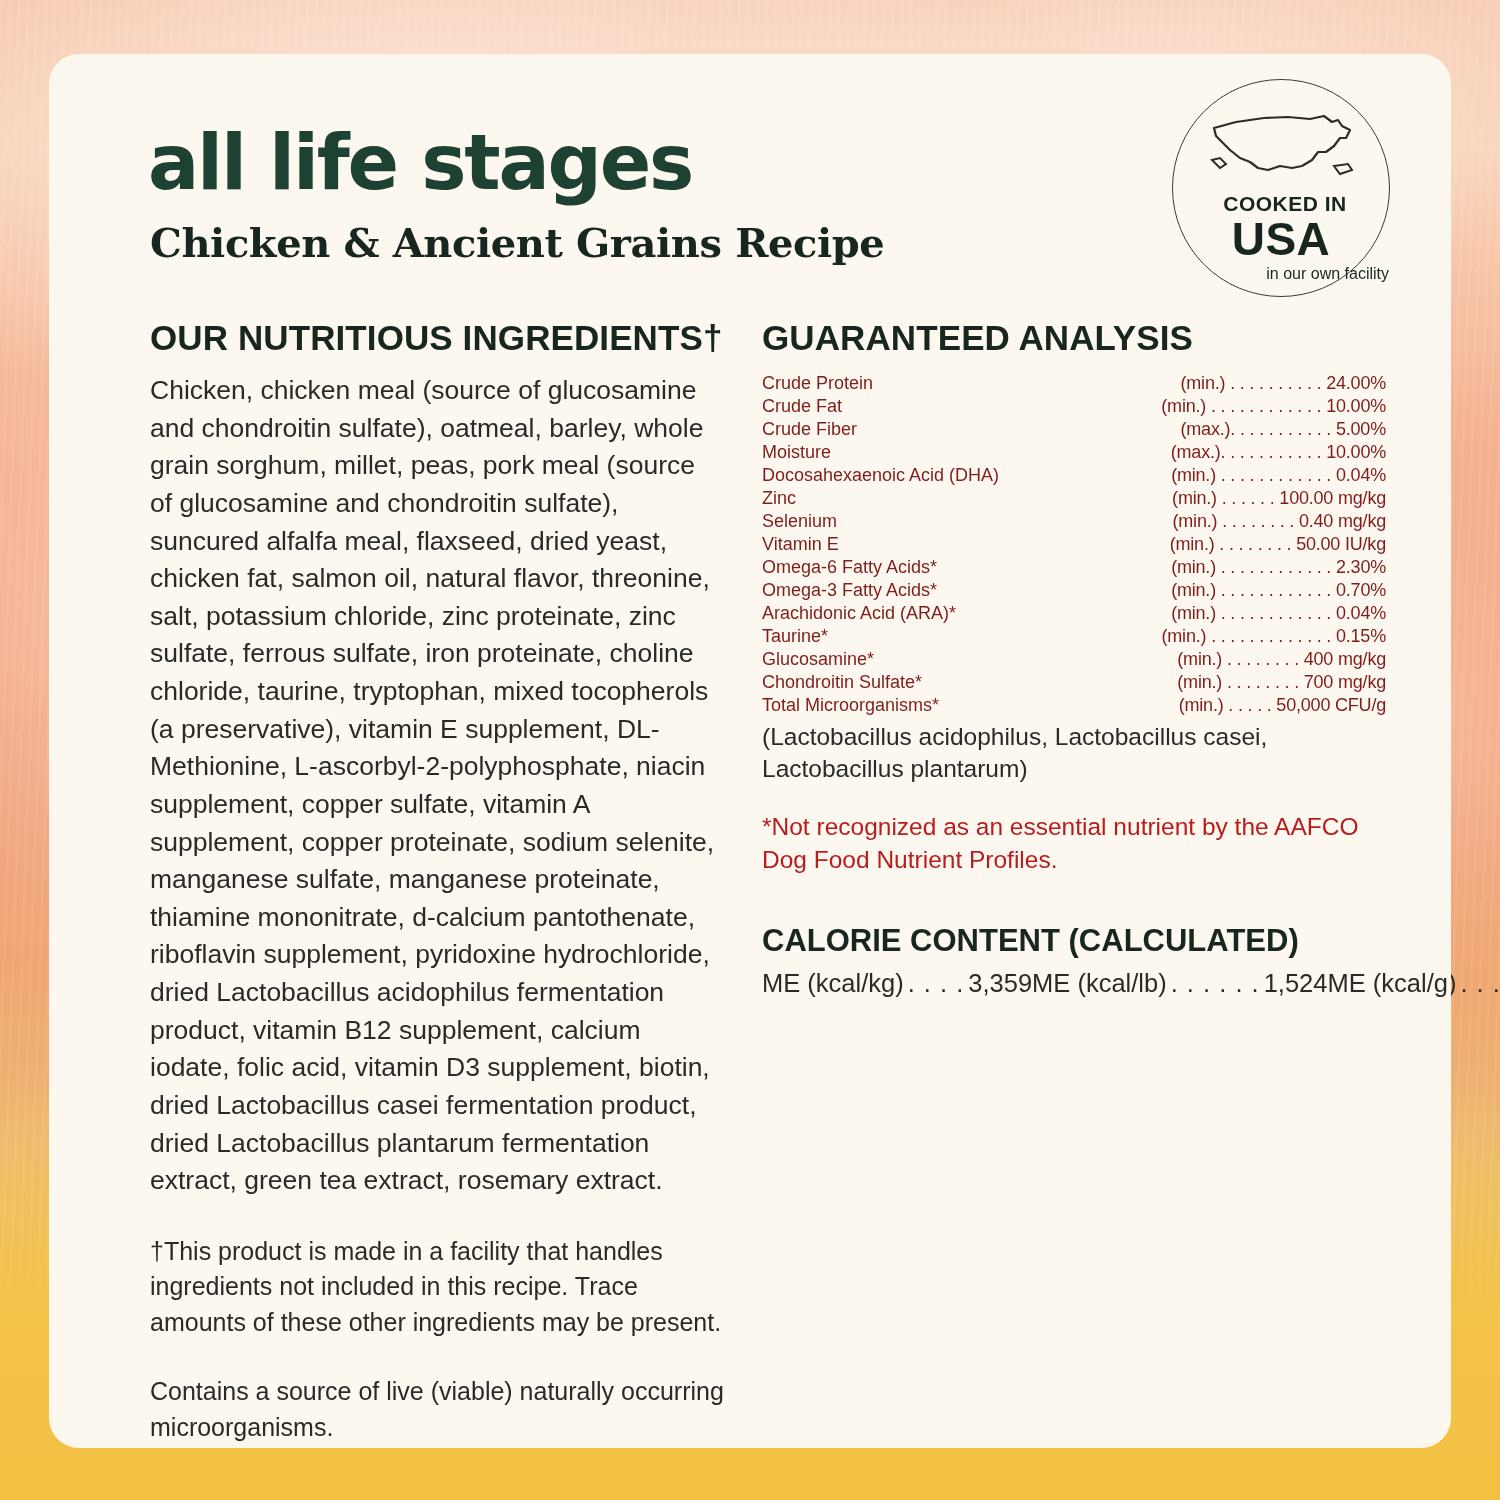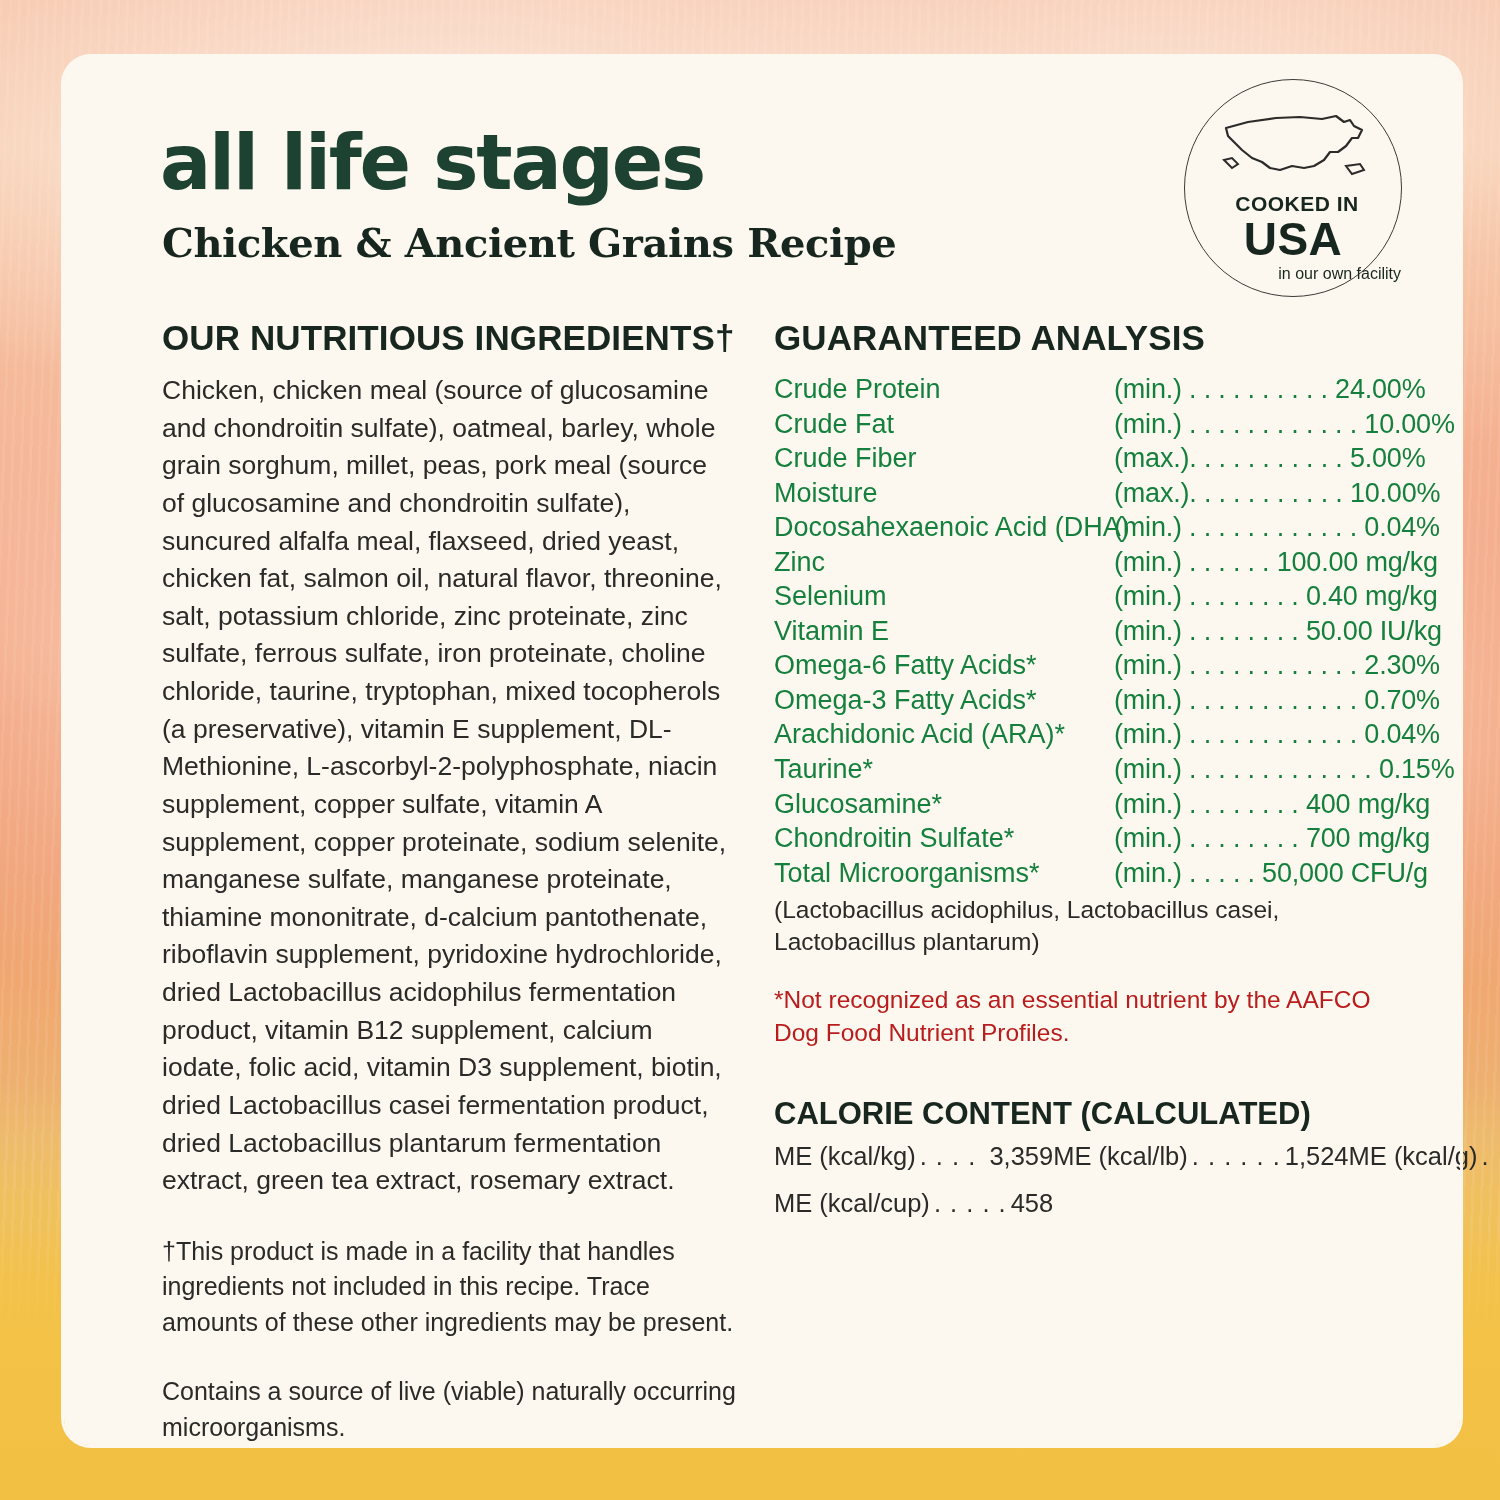--- a/index.html
+++ b/index.html
@@ -42,21 +42,21 @@
       repeating-linear-gradient(92deg, rgba(255,255,255,.07) 0 3px, rgba(255,255,255,0) 3px 9px);
   }
   .bg-bottom-band {
     position: absolute; left: 0; right: 0; bottom: 0; height: 270px;
     background: linear-gradient(to bottom, rgba(243,194,71,0) 0%, #f3c247 38%, #f2c043 100%);
   }
 
   
   .card {
     position: absolute;
-    left: 64px; top: 57px;
+    left: 52px; top: 57px;
     width: 1396px; height: 1388px;
     background: #fdf8ef;
     border-radius: 26px;
     padding: 56px 62px 40px 62px;
   }
   
   .card::after{
     content:"";
     position:absolute; inset:-3px;
     border-radius:30px;
@@ -131,40 +131,40 @@
     line-height: 1.42;
     color: #2a2a28;
     margin: 34px 0 0 0;
   }
 
   
   .ga-list { margin-top: 4px; }
   .ga-row {
     display: flex;
     align-items: baseline;
-    font-size: 27px;
-    color: #15803d;
+    font-size: 18px;
+    color: #7f1d1d;
     line-height: 1.28;
     white-space: nowrap;
   }
   .ga-name { width: 340px; flex: none; }
   .ga-val  { flex: 1; text-align: right; letter-spacing: -0.2px; }
   .ga-sub {
     font-size: 24.5px; color: #2a2a28; line-height: 1.3; margin-top: 4px;
   }
   .ga-foot {
     font-size: 24.5px; color: #b91c1c; line-height: 1.34; margin-top: 26px;
   }
 
   .calorie-title {
     font-size: 31px; font-weight: 700; color: #17271f; margin: 46px 0 10px 0;
   }
   .cal-grid {
     display: grid;
-    grid-template-columns: 1fr 1fr 1fr;
+    grid-template-columns: 1fr 1fr 1fr 1fr;
     row-gap: 18px;
     font-size: 25.5px;
     color: #2a2a28;
   }
   .cal-cell { display: flex; align-items: baseline; white-space: nowrap; }
   .cal-label { flex: none; }
   .cal-dots { flex: 1; overflow: hidden; letter-spacing: 1px; padding: 0 4px; }
   .cal-value { flex: none; }
 </style>
 </head>

